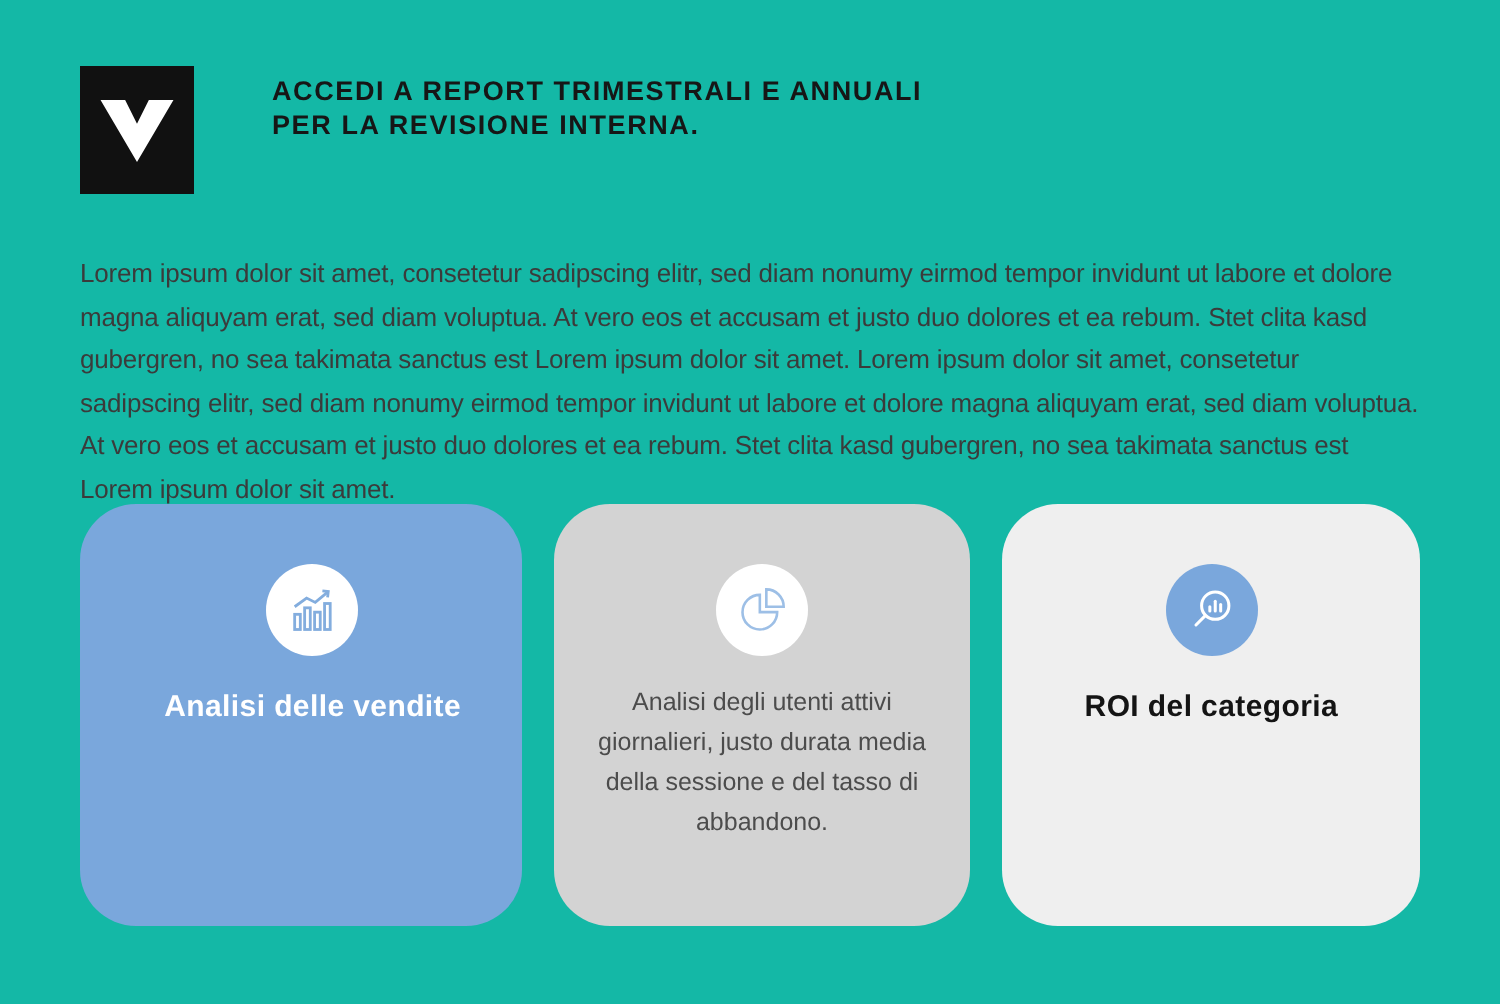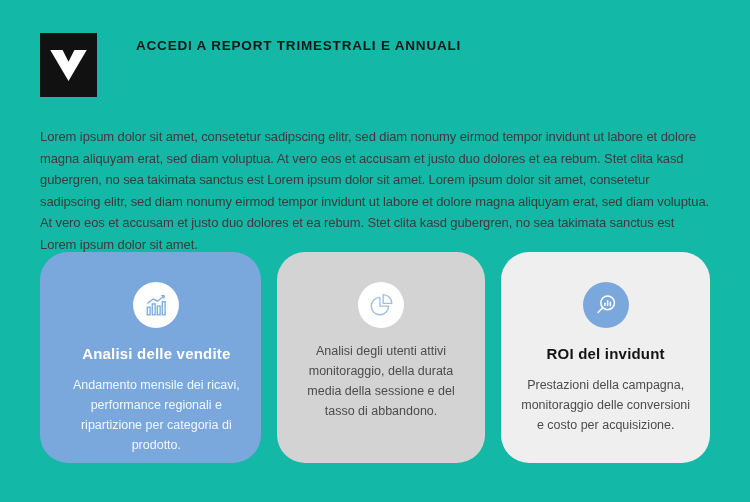--- a/index.html
+++ b/index.html
@@ -96,60 +96,59 @@
 <div class="page">
 
   <header class="hero">
     <div class="logo">
       <svg width="37" height="31" viewBox="0 0 40 34">
         <polygon points="0,0 13.5,0 20,13 26.5,0 40,0 20,34" fill="#ffffff"></polygon>
       </svg>
     </div>
     <h1 class="hero-heading">
       <div>ACCEDI A REPORT TRIMESTRALI E ANNUALI</div>
+      <div>PER LA REVISIONE INTERNA.</div>
     </h1>
   </header>
 
   <p class="intro">Lorem ipsum dolor sit amet, consetetur sadipscing elitr, sed diam nonumy eirmod tempor invidunt ut labore et dolore magna aliquyam erat, sed diam voluptua. At vero eos et accusam et justo duo dolores et ea rebum. Stet clita kasd gubergren, no sea takimata sanctus est Lorem ipsum dolor sit amet. Lorem ipsum dolor sit amet, consetetur sadipscing elitr, sed diam nonumy eirmod tempor invidunt ut labore et dolore magna aliquyam erat, sed diam voluptua. At vero eos et accusam et justo duo dolores et ea rebum. Stet clita kasd gubergren, no sea takimata sanctus est Lorem ipsum dolor sit amet.</p>
 
   <section class="cards">
 
     <article class="card card-blue">
       <div class="icon-circle white-bg icon-stroke-blue">
         <svg width="26" height="26" viewBox="0 0 24 24" fill="none" stroke="currentColor" stroke-width="1.3">
           <rect x="4" y="14" width="2.6" height="7"></rect>
           <rect x="8.6" y="11" width="2.6" height="10"></rect>
           <rect x="13.2" y="13" width="2.6" height="8"></rect>
           <rect x="17.8" y="9" width="2.6" height="12"></rect>
           <polyline points="4,10.5 9.5,6.5 13.5,8.5 19.5,3.5"></polyline>
           <polyline points="16.8,3.2 19.5,3.5 19.2,6.2"></polyline>
         </svg>
       </div>
       <h3 class="card-title">Analisi delle vendite</h3>
-      <p class="card-body">Andamento mensile dei ricavi, performance regionali e ripartizione per categoria di prodotto.</p>
     </article>
 
     <article class="card card-gray">
       <div class="icon-circle white-bg icon-stroke-lightblue">
         <svg width="26" height="26" viewBox="0 0 24 24" fill="none" stroke="currentColor" stroke-width="1.2">
           <path d="M11 5 A 8 8 0 1 0 19 13 L 11 13 Z"></path>
           <path d="M14 2.5 L 14 10.5 L 22 10.5 A 8 8 0 0 0 14 2.5 Z"></path>
         </svg>
       </div>
-      <p class="card-body">Analisi degli utenti attivi monitoraggio, della durata media della sessione e del tasso di abbandono.</p>
+      <p class="card-body">Analisi degli utenti attivi giornalieri, justo durata media della sessione e del tasso di abbandono.</p>
     </article>
 
     <article class="card card-light">
       <div class="icon-circle blue-bg icon-stroke-white">
         <svg width="26" height="26" viewBox="0 0 24 24" fill="none" stroke="currentColor" stroke-width="1.4" stroke-linecap="round">
           <circle cx="13.5" cy="10" r="6.3"></circle>
           <line x1="8.9" y1="14.6" x2="4.6" y2="18.9"></line>
           <line x1="11" y1="12.5" x2="11" y2="10.5"></line>
           <line x1="13.5" y1="12.5" x2="13.5" y2="8"></line>
           <line x1="16" y1="12.5" x2="16" y2="9.5"></line>
         </svg>
       </div>
-      <h3 class="card-title">ROI del invidunt</h3>
-      <p class="card-body">Prestazioni della campagna, monitoraggio delle conversioni e costo per acquisizione.</p>
+      <h3 class="card-title">ROI del categoria</h3>
     </article>
 
   </section>
 </div>
 
 </body></html>

